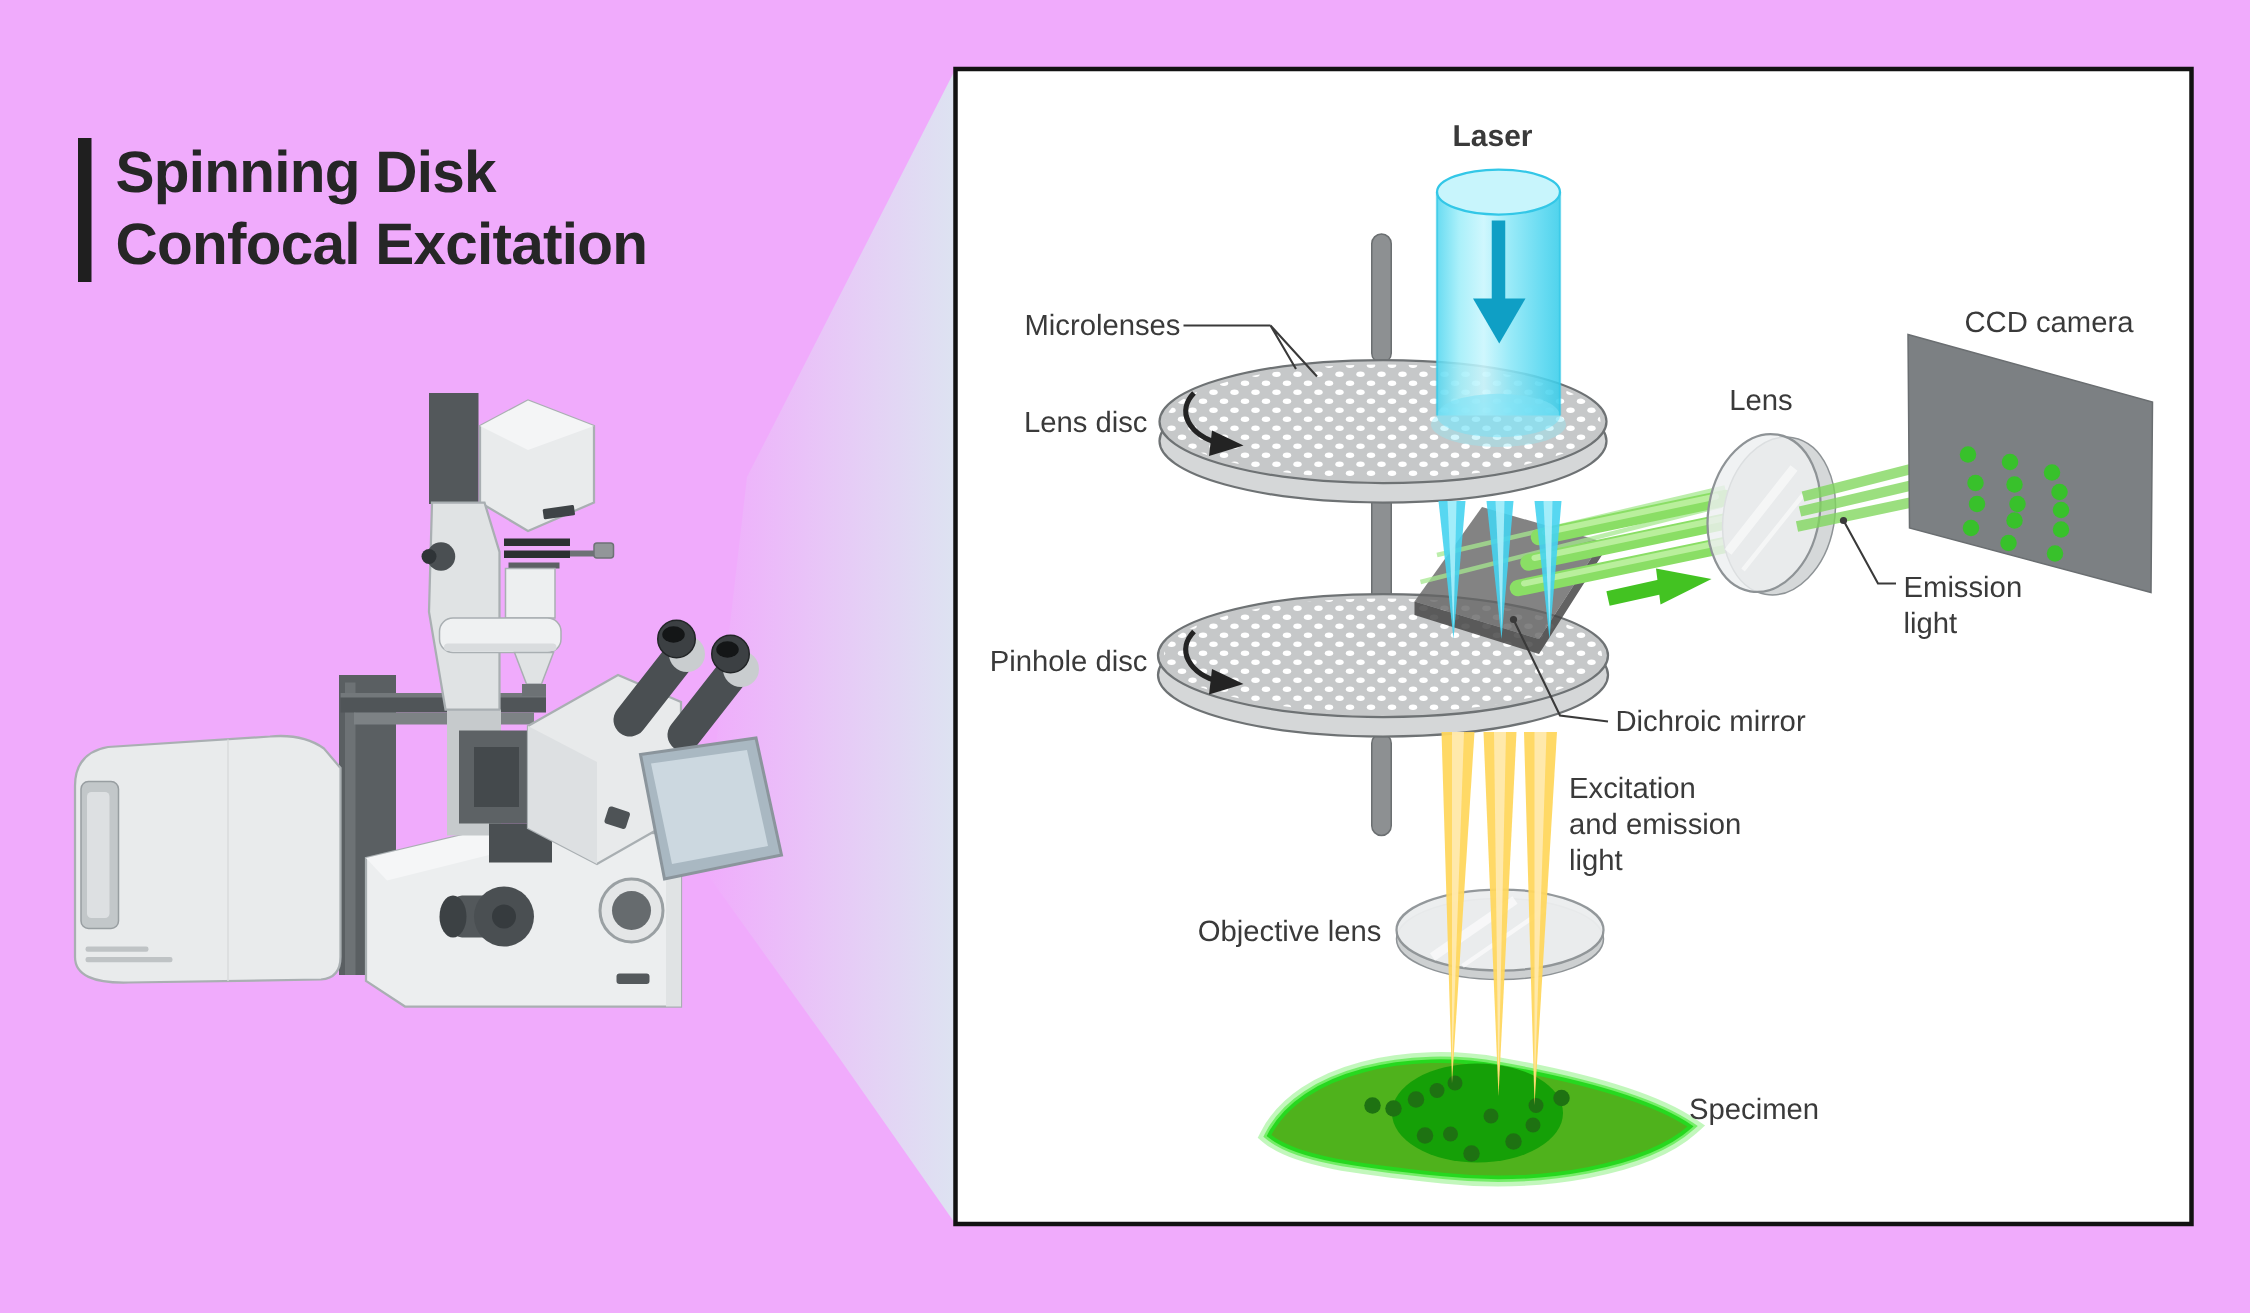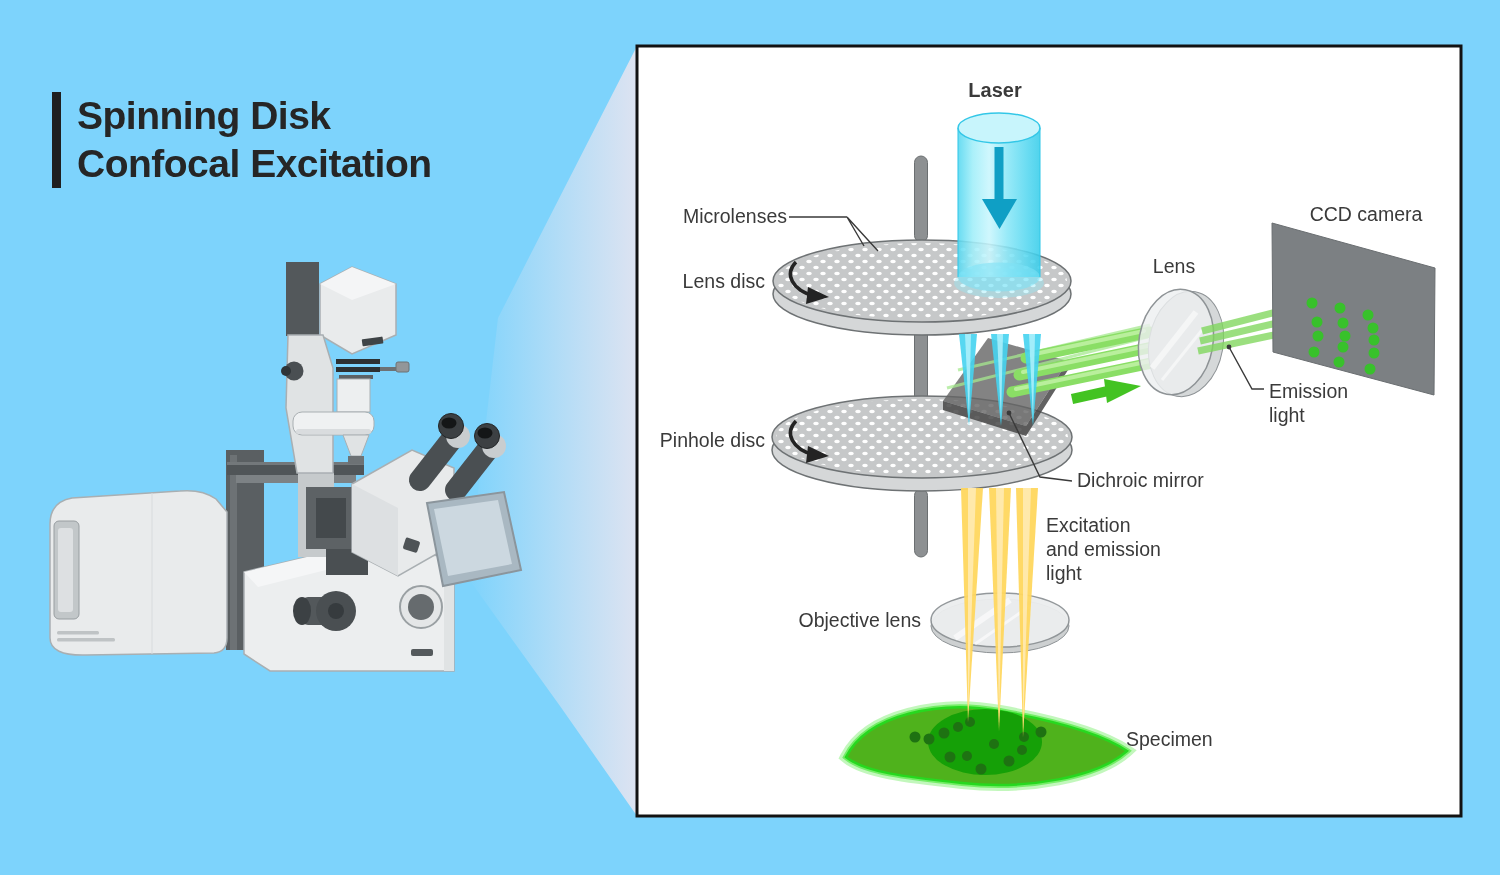--- a/index.html
+++ b/index.html
@@ -1,16 +1,16 @@
 <!DOCTYPE html>
 <html><head>
 <meta charset="utf-8">
 <style>
   html,body{margin:0;padding:0;background:#ffffff;}
-  .page{position:relative;width:1500px;height:875px;background:#7dd3fc;overflow:hidden;
+  .page{position:relative;width:1500px;height:875px;background:#f0abfc;overflow:hidden;
         font-family:"Liberation Sans",sans-serif;}
   svg{position:absolute;left:0;top:0;font-family:"Liberation Sans",sans-serif;}
   .title-block{position:absolute;left:52px;top:92px;display:flex;z-index:5;}
   .title-bar{width:9px;background:#1f1f1f;margin-right:16px;}
   .title-text{color:#262626;font-size:39px;font-weight:bold;line-height:48px;letter-spacing:-0.5px;}
   text{fill:#3a3a3a;font-size:19.5px;}
   .lbl-bold{font-weight:bold;font-size:20px;}
 </style>
 </head>
 <body>

